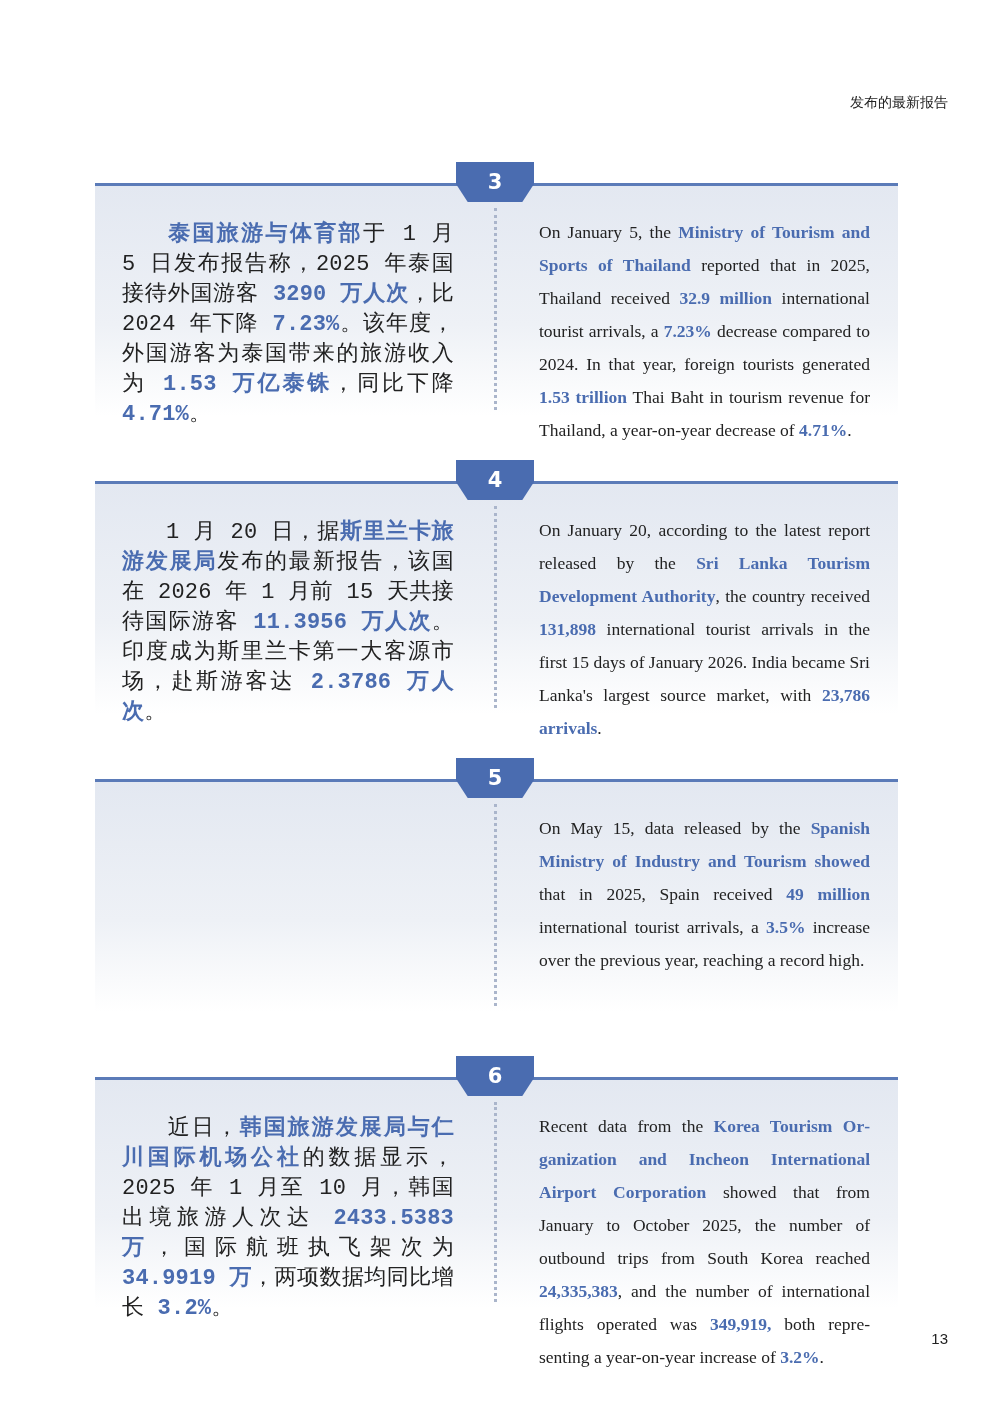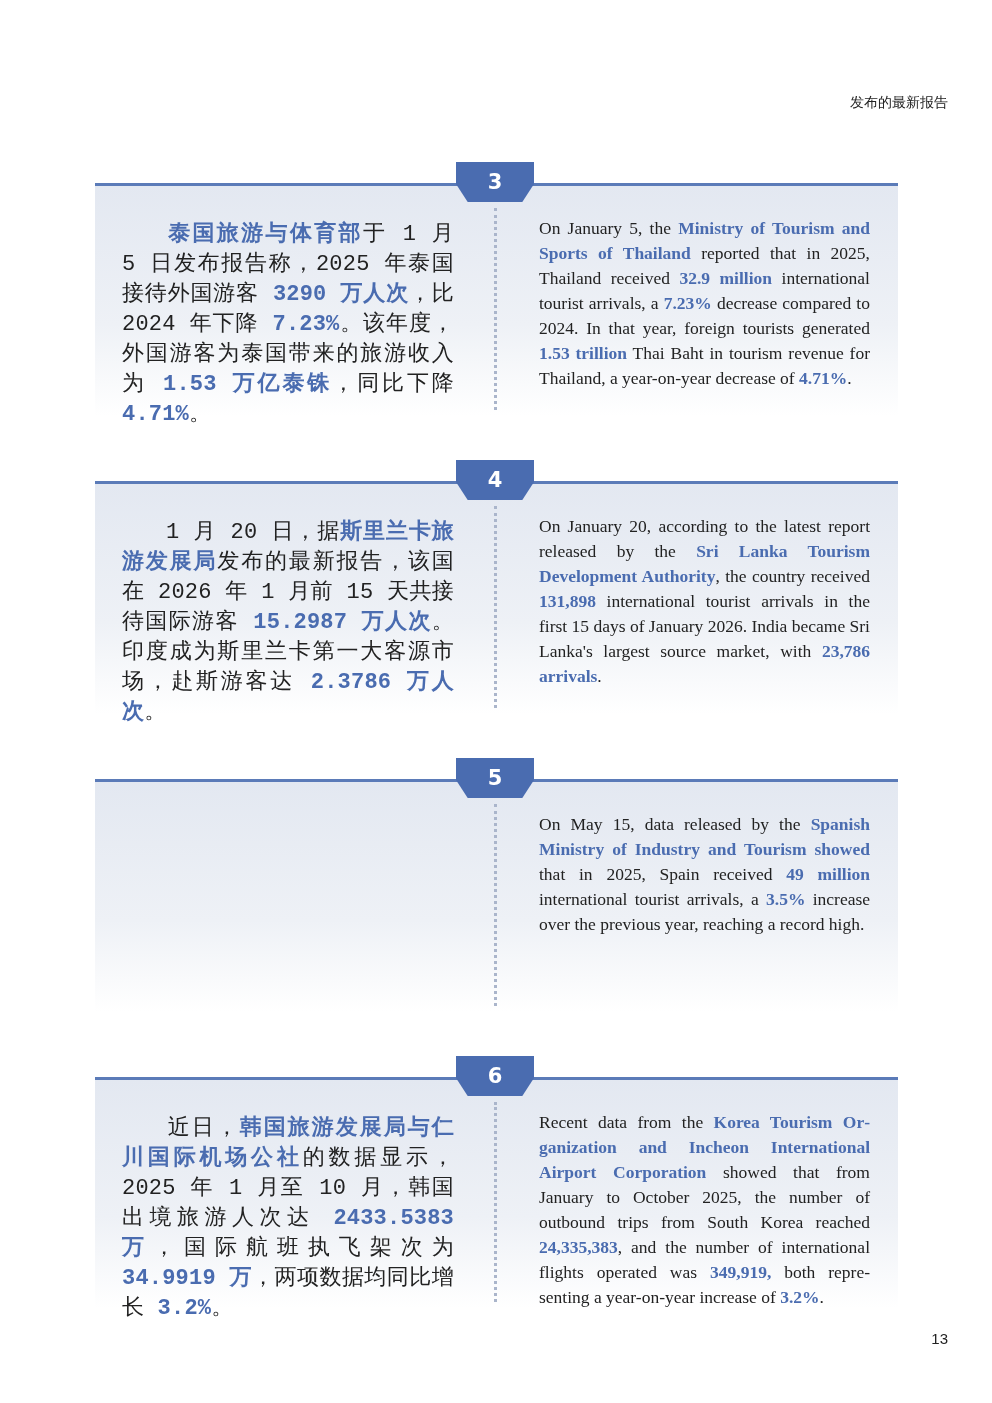--- a/index.html
+++ b/index.html
@@ -32,41 +32,41 @@
     border-left: 3px dotted #aab5cb;
   }
   .zh {
     position: absolute; left: 27px; top: 26px; width: 332px;
     font-size: 22px; line-height: 30px; color: #222; text-align: justify;
     font-family: Liberation Mono, monospace; letter-spacing: 0.2px; margin-top: 8px;
   }
   .zh .indent { display: inline-block; width: 44px; }
   .en {
     position: absolute; left: 444px; top: 30px; width: 331px;
-    font-size: 17.5px; line-height: 25px; color: #222; text-align: justify;
+    font-size: 17.5px; line-height: 33px; color: #222; text-align: justify;
     font-family: "Liberation Serif", serif;
   }
   .hl { color: #4a6cb0; font-weight: bold; }
 </style>
 </head>
 <body>
 
 <div class="header-title">发布的最新报告</div>
 
 <div class="card" style="top:183px;height:230px;">
   <div class="badge">3</div>
   <div class="divider"></div>
   <div class="zh"><span class="indent"></span><span class="hl">泰国旅游与体育部</span><span>于 1 月 5 日发布报告称，2025 年泰国接待外国游客 </span><span class="hl">3290 万人次</span><span>，比 2024 年下降 </span><span class="hl">7.23%</span><span>。该年度，外国游客为泰国带来的旅游收入为 </span><span class="hl">1.53 万亿泰铢</span><span>，同比下降 </span><span class="hl">4.71%</span><span>。</span></div>
   <div class="en"><span>On January 5, the </span><span class="hl">Ministry of Tourism and Sports of Thailand</span><span> reported that in 2025, Thailand received </span><span class="hl">32.9 million</span><span> inter­national tourist arrivals, a </span><span class="hl">7.23%</span><span> decrease compared to 2024. In that year, foreign tourists generated </span><span class="hl">1.53 trillion</span><span> Thai Baht in tourism revenue for Thailand, a year-on-year decrease of </span><span class="hl">4.71%</span><span>.</span></div>
 </div>
 
 <div class="card" style="top:481px;height:230px;">
   <div class="badge">4</div>
   <div class="divider"></div>
-  <div class="zh"><span class="indent"></span><span>1 月 20 日，据</span><span class="hl">斯里兰卡旅游发展局</span><span>发布的最新报告，该国在 2026 年 1 月前 15 天共接待国际游客 </span><span class="hl">15.2987 万人次</span><span>。印度成为斯里兰卡第一大客源市场，赴斯游客达 </span><span class="hl">2.3786 万人次</span><span>。</span></div>
+  <div class="zh"><span class="indent"></span><span>1 月 20 日，据</span><span class="hl">斯里兰卡旅游发展局</span><span>发布的最新报告，该国在 2026 年 1 月前 15 天共接待国际游客 </span><span class="hl">11.3956 万人次</span><span>。印度成为斯里兰卡第一大客源市场，赴斯游客达 </span><span class="hl">2.3786 万人次</span><span>。</span></div>
   <div class="en"><span>On January 20, according to the latest re­port released by the </span><span class="hl">Sri Lanka Tourism Development Authority</span><span>, the country re­ceived </span><span class="hl">131,898</span><span> international tourist arrivals in the first 15 days of January 2026. India became Sri Lanka's largest source market, with </span><span class="hl">23,786 arrivals</span><span>.</span></div>
 </div>
 
 <div class="card" style="top:779px;height:230px;">
   <div class="badge">5</div>
   <div class="divider"></div>
   <div class="en"><span>On May 15, data released by the </span><span class="hl">Span­ish Ministry of Industry and Tourism showed</span><span> that in 2025, Spain received </span><span class="hl">49 million</span><span> international tourist arrivals, a </span><span class="hl">3.5%</span><span> increase over the previous year, reaching a record high.</span></div>
 </div>
 
 <div class="card" style="top:1077px;height:228px;">

